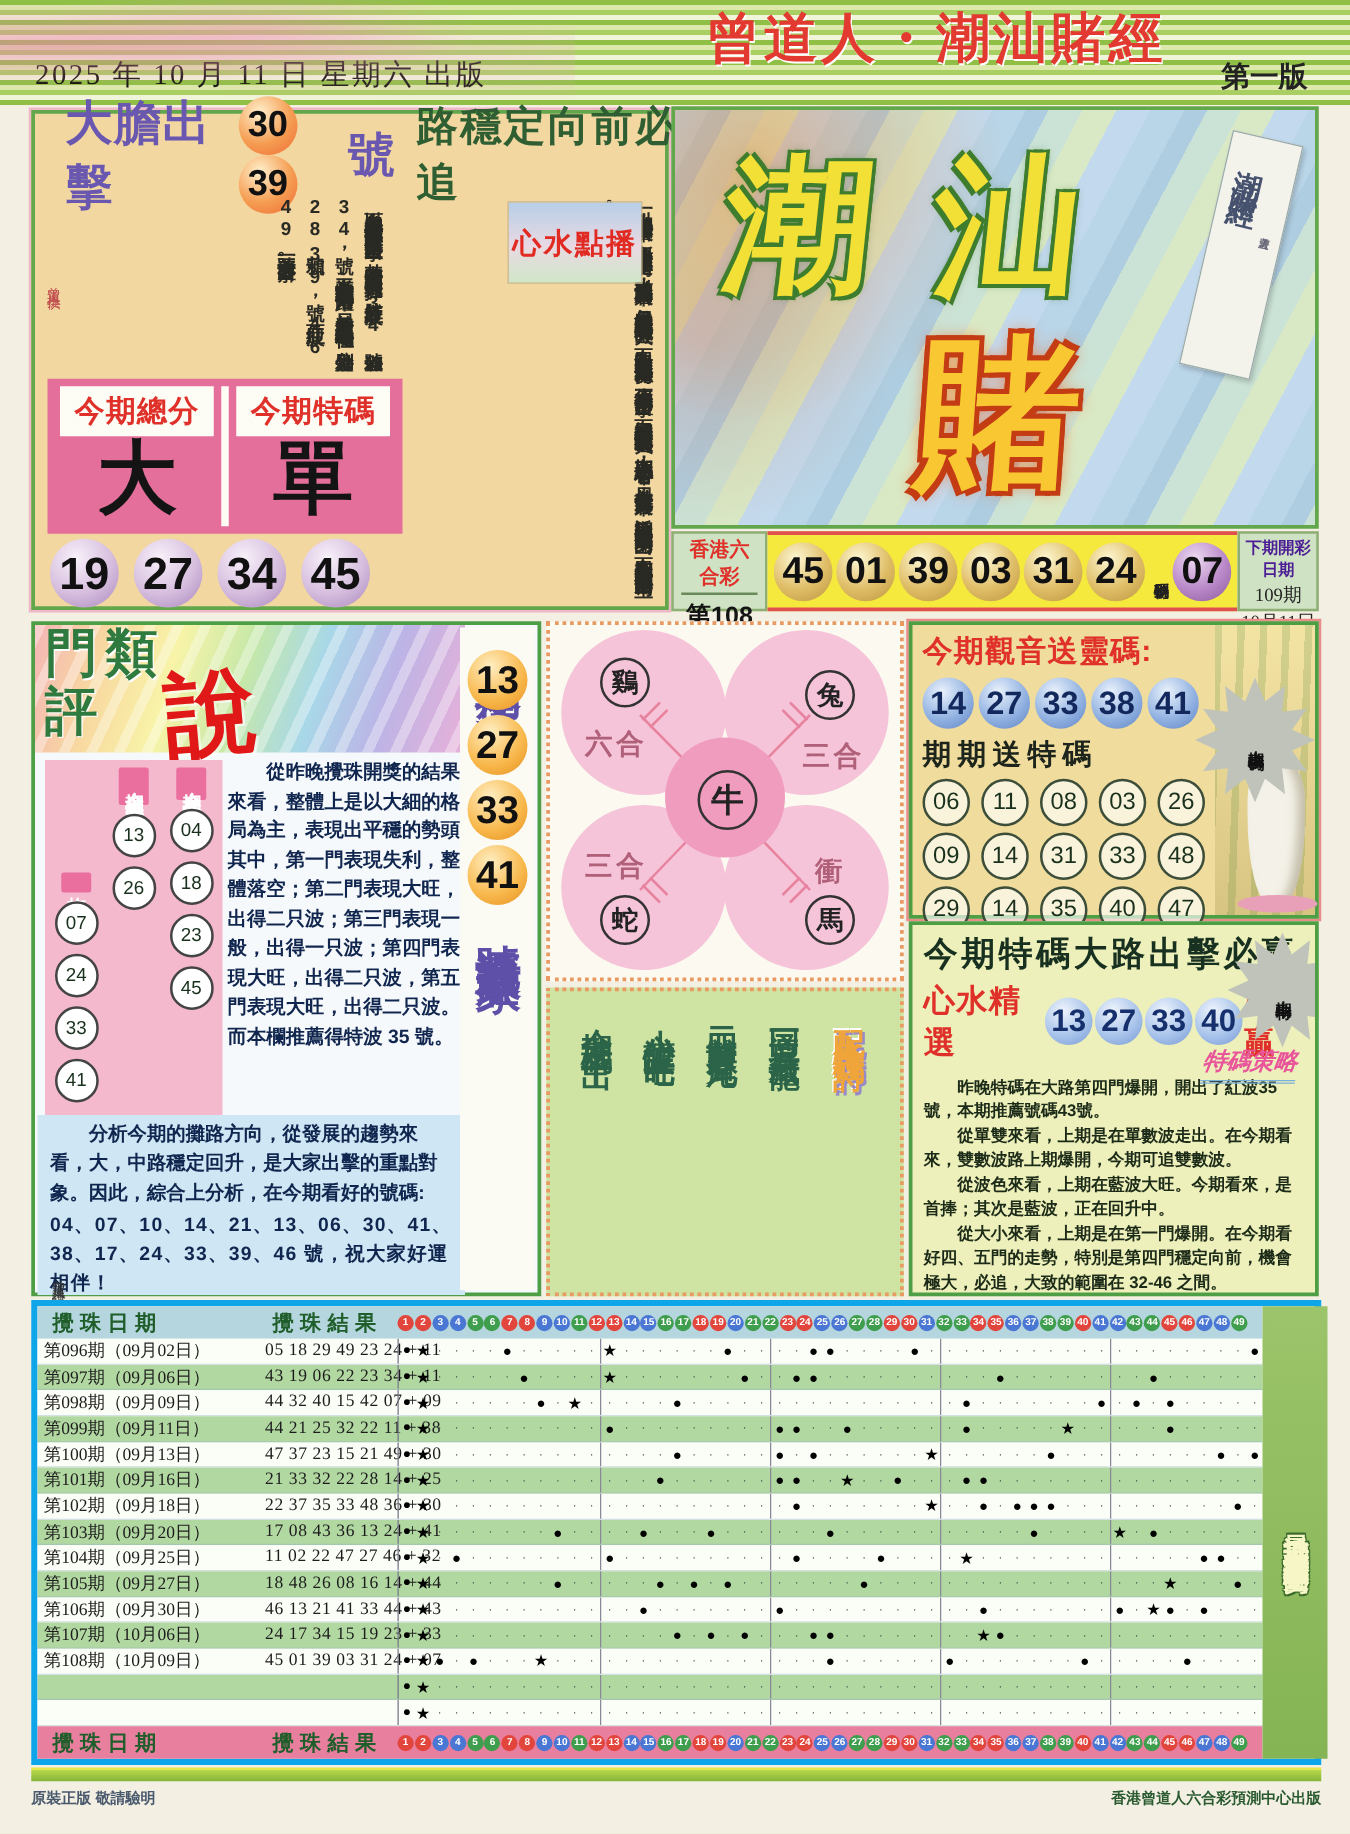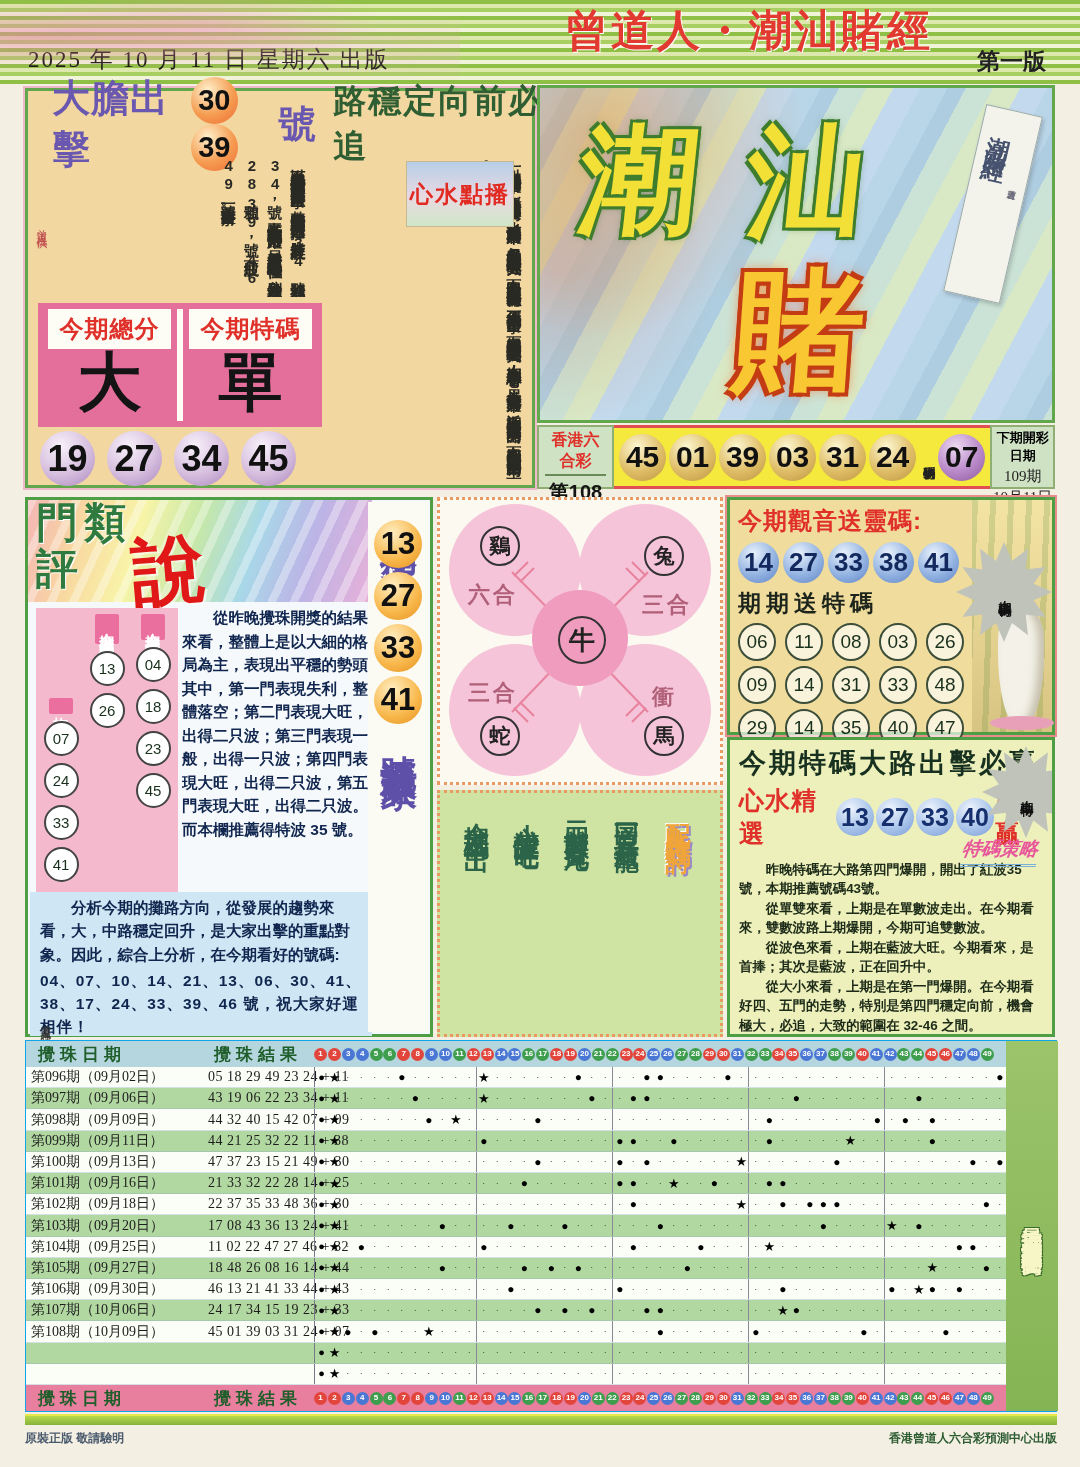--- a/index.html
+++ b/index.html
@@ -91,21 +91,21 @@
   .rs-left{width:110px;background:#cfe2c4;border:2px solid #8fae74;box-sizing:border-box;
      text-align:center;padding-top:3px;}
   .rs-name{color:#e0302a;font-size:16px;font-weight:900;border-bottom:2px solid #6a8a5a;
      margin:0 6px;padding-bottom:2px;}
   .rs-issue{color:#141414;font-size:20px;font-weight:700;margin-top:3px;}
   .rs-mid{flex:1;background:#f4e93c;border-top:3px solid #e05050;border-bottom:3px solid #e05050;
      display:flex;align-items:center;padding:0 5px;}
   .rs-sp-label{font-size:12px;font-weight:800;color:#222;line-height:1.1;margin:0 3px;}
   .rs-right{width:92px;background:#cfe2c4;border:2px solid #8fae74;box-sizing:border-box;
      text-align:center;font-family:"Liberation Serif","DejaVu Serif",serif;}
-  .rs-next-title{color:#000000;font-size:13px;font-weight:900;margin-top:2px;}
+  .rs-next-title{color:#4c1d95;font-size:13px;font-weight:900;margin-top:2px;}
   .rs-next{color:#222;font-size:15px;margin-top:2px;}
 
   
   .category{position:absolute;left:25px;top:497px;width:408px;height:540px;box-sizing:border-box;
      border:3px solid #4e9e46;background:#f6f9fb;}
   .cat-header{position:absolute;left:0;top:0;width:344px;height:102px;
      background:
        repeating-linear-gradient(115deg,rgba(255,255,255,.35) 0 8px,transparent 8px 20px),
        linear-gradient(105deg,#f4b6b6 0%,#f8d8a0 16%,#f8f4a8 32%,#c6e8a8 48%,#a8d8e8 64%,#bcb4e6 80%,#e8b0d8 100%);}
   .cat-t1{position:absolute;left:8px;top:0px;width:118px;font-size:42px;font-weight:900;
@@ -183,21 +183,21 @@
   .an-pick{display:flex;align-items:center;margin-top:3px;}
   .an-red{font-size:25px;font-weight:900;color:#e0302a;letter-spacing:1px;}
   .an-logo{position:absolute;right:14px;top:96px;font-size:19px;font-weight:900;color:#e8559a;
      font-style:italic;transform:skewX(-8deg);border-bottom:3px double #7ab0d8;padding-bottom:2px;}
   .an-paras{margin-top:10px;width:300px;}
   .an-paras p{margin:0;font-size:13.4px;font-weight:700;color:#1c2a18;line-height:1.45;text-indent:2em;}
   .an-star{right:-18px;top:6px;width:88px;height:92px;}
 
   
   .chart{position:absolute;left:25px;top:1040px;width:1032px;height:372px;display:flex;
-     border:1px solid #0ea5e9; box-sizing:border-box;background:#fff;}
+     border:5px solid #0ea5e9; box-sizing:border-box;background:#fff;}
   .chart-main{width:980px;display:flex;flex-direction:column;}
   .chart-head,.chart-foot{height:26px;display:flex;align-items:center;flex:none;}
   .chart-head{background:#b5d6de;}
   .chart-foot{background:#e87f9f;}
   .ch-label{width:288px;display:flex;justify-content:space-between;padding:0 12px;box-sizing:border-box;
      font-size:17px;font-weight:900;color:#1f5e2a;letter-spacing:5px;flex:none;}
   .head-balls{flex:1;display:flex;align-items:center;}
   .mini-ball{width:13px;height:13px;border-radius:50%;margin-right:0.9px;flex:none;display:flex;
      align-items:center;justify-content:center;font-size:8px;font-weight:700;color:#fff;line-height:1;}
   .c-rows{flex:1;display:flex;flex-direction:column;}

